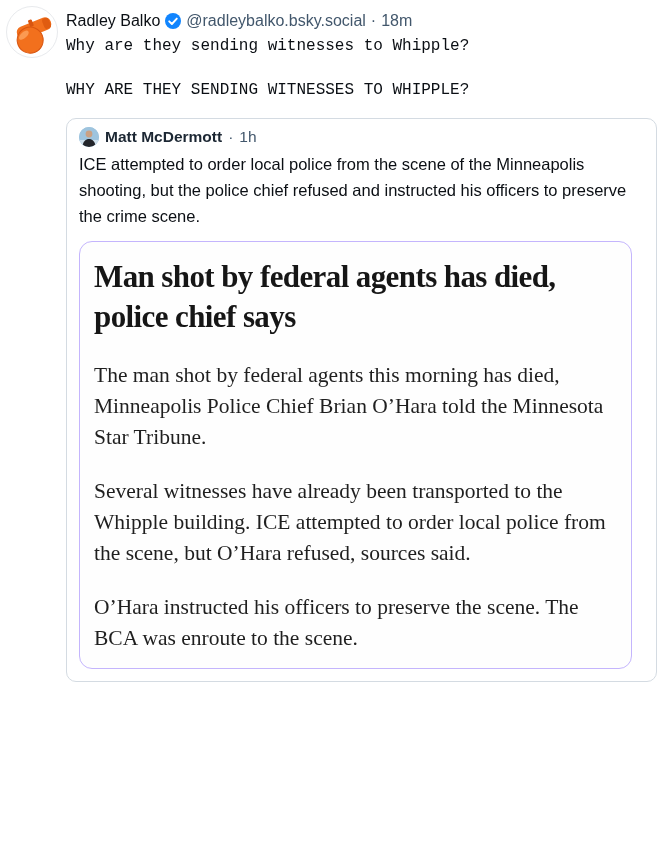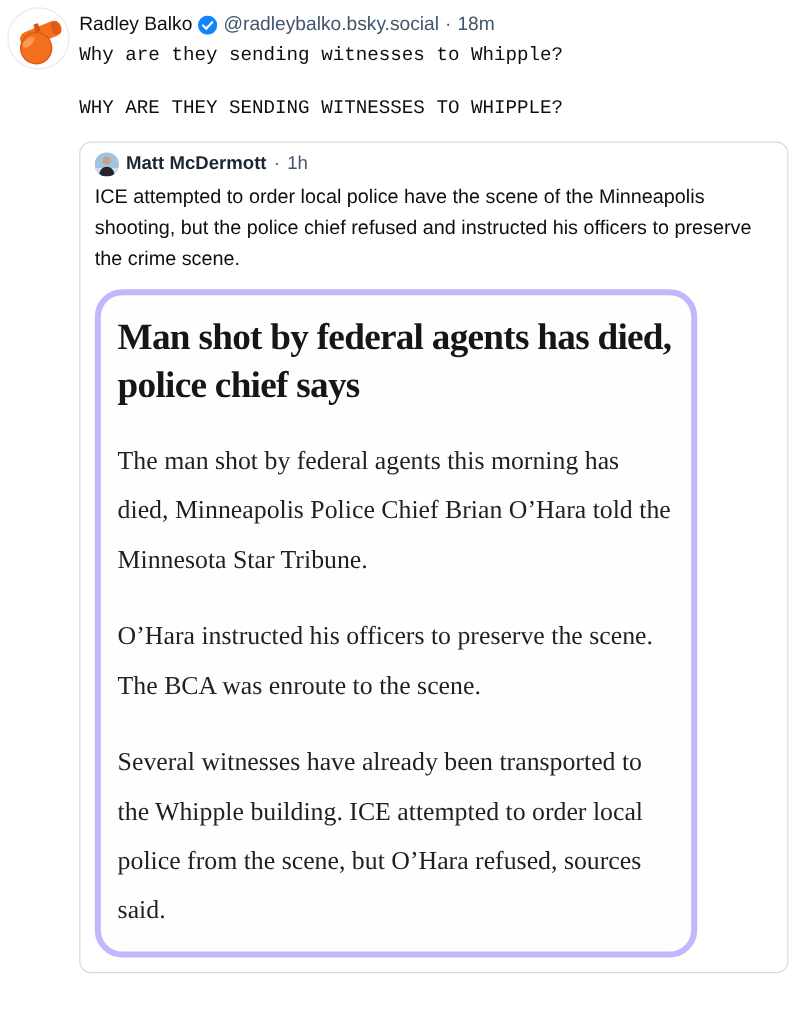--- a/index.html
+++ b/index.html
@@ -36,34 +36,34 @@
     width: 20px; height: 20px; border-radius: 50%; overflow: hidden; flex: 0 0 20px;
     background: #9ec4de;
   }
   .quote-name { font-weight: bold; font-size: 15.5px; color: #1c2733; }
   .quote-muted { font-size: 15.5px; color: #42576c; }
   .quote-text { font-size: 16.5px; line-height: 26px; margin-top: 4px; color: #0b0f14; }
   .quote-link { font-size: 16.5px; line-height: 26px; margin-top: 20px; color: #0b0f14; cursor: pointer; }
 
   .article-card {
     margin-top: 12px;
-    width: 502px;
-    border: 5px solid #c4b5fd; border-radius: 23px;
+    width: 553px;
+    border: 1px solid #c4b5fd; border-radius: 13px;
     background: #fefefe;
     padding: 15px 14px 14px 14px;
     font-family: "Liberation Serif", serif;
     cursor: pointer;
   }
   .article-headline {
     font-size: 31px; line-height: 40px; font-weight: bold;
     letter-spacing: -0.6px; color: #161616;
     font-family: "Liberation Serif", serif;
   }
   .article-p {
-    font-size: 21.5px; line-height: 41px; color: #1f1f1f;
+    font-size: 21.5px; line-height: 31px; color: #1f1f1f;
     margin-top: 23px; letter-spacing: 0px; font-family: Liberation Serif, serif;
   }
   .article-p:first-of-type { margin-top: 27px; }
 </style>
 </head>
 <body>
 
 <div class="post">
   <div class="avatar-col">
     <div class="post-avatar">
@@ -107,23 +107,23 @@
             <rect y="13" width="20" height="7" fill="#cfe0ec"></rect>
             <circle cx="10" cy="7" r="3.4" fill="#caa184"></circle>
             <path d="M3.5 20 C3.5 14.5 7 12 10 12 C13 12 16.5 14.5 16.5 20 Z" fill="#23252a"></path>
           </svg>
         </span>
         <span class="quote-name">Matt McDermott</span>
         <span class="quote-muted">·</span>
         <span class="quote-muted">1h</span>
       </div>
 
-      <div class="quote-text">ICE attempted to order local police have the scene of the Minneapolis shooting, but the police chief refused and instructed his officers to preserve the crime scene.</div>
+      <div class="quote-text">ICE attempted to order local police from the scene of the Minneapolis shooting, but the police chief refused and instructed his officers to preserve the crime scene.</div>
 
       <div class="article-card">
         <div class="article-headline">Man shot by federal agents has died, police chief says</div>
         <div class="article-p">The man shot by federal agents this morning has died, Minneapolis Police Chief Brian O’Hara told the Minnesota Star Tribune.</div>
+        <div class="article-p">Several witnesses have already been transported to the Whipple building. ICE attempted to order local police from the scene, but O’Hara refused, sources said.</div>
         <div class="article-p">O’Hara instructed his officers to preserve the scene. The BCA was enroute to the scene.</div>
-        <div class="article-p">Several witnesses have already been transported to the Whipple building. ICE attempted to order local police from the scene, but O’Hara refused, sources said.</div>
       </div>
     </div>
   </div>
 </div>
 
 </body></html>

